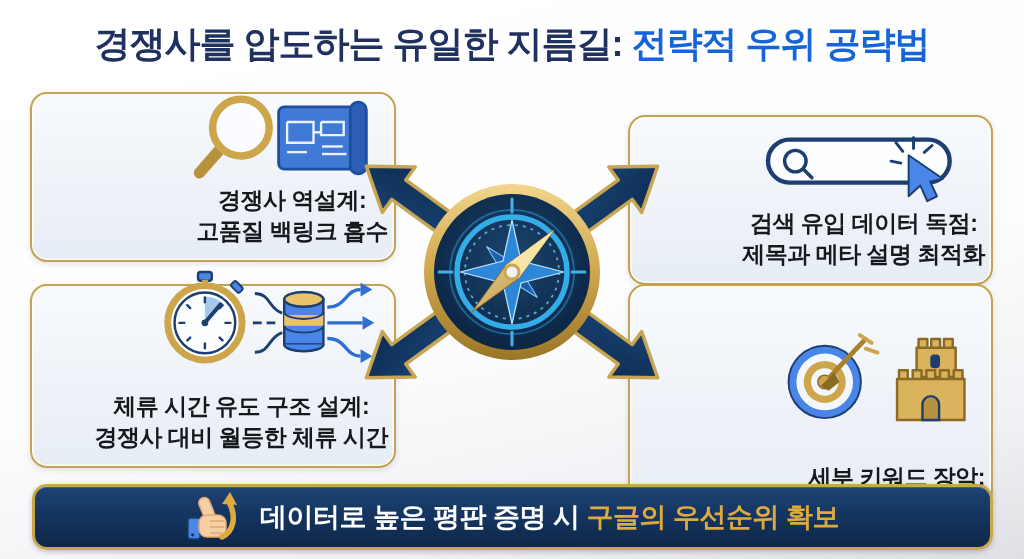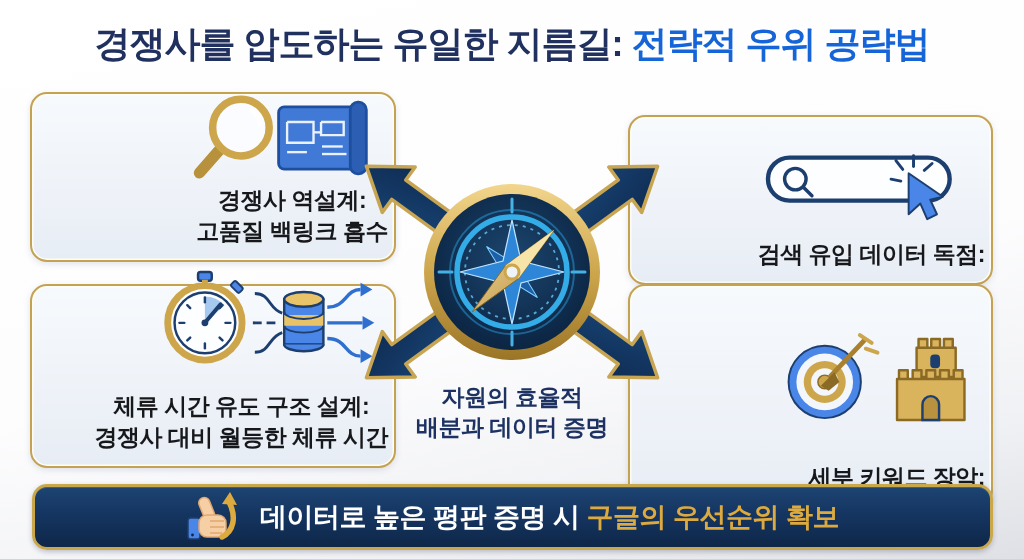--- a/index.html
+++ b/index.html
@@ -105,20 +105,21 @@
         <line x1="168" y1="29" x2="176" y2="22" stroke="#1c3f70" stroke-width="3" stroke-linecap="round"></line>
         <line x1="144" y1="40" x2="134" y2="38" stroke="#1c3f70" stroke-width="3" stroke-linecap="round"></line>
 
         <g transform="translate(152,32)">
           <polygon points="0,0 0,42 12,31 19,47 29,42 22,27 35,24" fill="#4a86e8" stroke="#1c3f70" stroke-width="2" stroke-linejoin="round"></polygon>
         </g>
       </svg>
     </div>
     <div class="box-text">
       <div>검색 유입 데이터 독점:</div>
+      <div>제목과 메타 설명 최적화</div>
     </div>
   </div>
 
   <div class="box box-bl">
     <div class="icon-wrap">
       <svg width="235" height="100" viewBox="0 0 240 102">
 
         <rect x="46" y="6" width="14" height="9" rx="2.5" fill="#4a86e8" stroke="#1c3f70" stroke-width="2.5"></rect>
         <rect x="50" y="14" width="6" height="7" fill="#cda64c"></rect>
         <rect x="80" y="18" width="12" height="7" rx="2" fill="#4a86e8" stroke="#1c3f70" stroke-width="2" transform="rotate(45 86 21)"></rect>
@@ -251,24 +252,20 @@
 
       <polygon points="0,-36 7,-7 36,0 7,7 0,36 -7,7 -36,0 -7,-7" transform="rotate(45)" fill="#1d5fa8" stroke="#7fd2ff" stroke-width="1"></polygon>
       <polygon points="0,-52 9,-11 52,0 9,11 0,52 -9,11 -52,0 -9,-11" fill="#2e86d8" stroke="#bfe6ff" stroke-width="1.2"></polygon>
 
       <polygon points="42,-42 6.5,6.5 -40,40 -6.5,-6.5" fill="url(#needleGold)" stroke="#8a6a24" stroke-width="1"></polygon>
       <polygon points="42,-42 6.5,6.5 -6.5,-6.5" fill="#f7e4a8"></polygon>
       <circle r="7" fill="#eef3f8" stroke="#cda64c" stroke-width="3"></circle>
     </g>
   </svg>
 
-  <div class="center-caption">
-    <div>자원의 효율적</div>
-    <div>배분과 데이터 증명</div>
-  </div>
 
   <div class="banner">
     <span style="display:inline-flex;">
       <svg width="58" height="52" viewBox="0 0 58 52">
         <rect x="2" y="27" width="12" height="21" rx="2.5" fill="#4a86e8" stroke="#1c3f70" stroke-width="1.5"></rect>
         <circle cx="6.5" cy="44" r="1.4" fill="#10264a"></circle>
         <g transform="rotate(-22 21 20)">
           <rect x="16" y="6" width="11" height="24" rx="5.5" fill="#f6d0a4" stroke="#dfa873" stroke-width="1.5"></rect>
         </g>
         <rect x="13" y="24" width="27" height="22" rx="8" fill="#f6d0a4" stroke="#dfa873" stroke-width="1.5"></rect>

